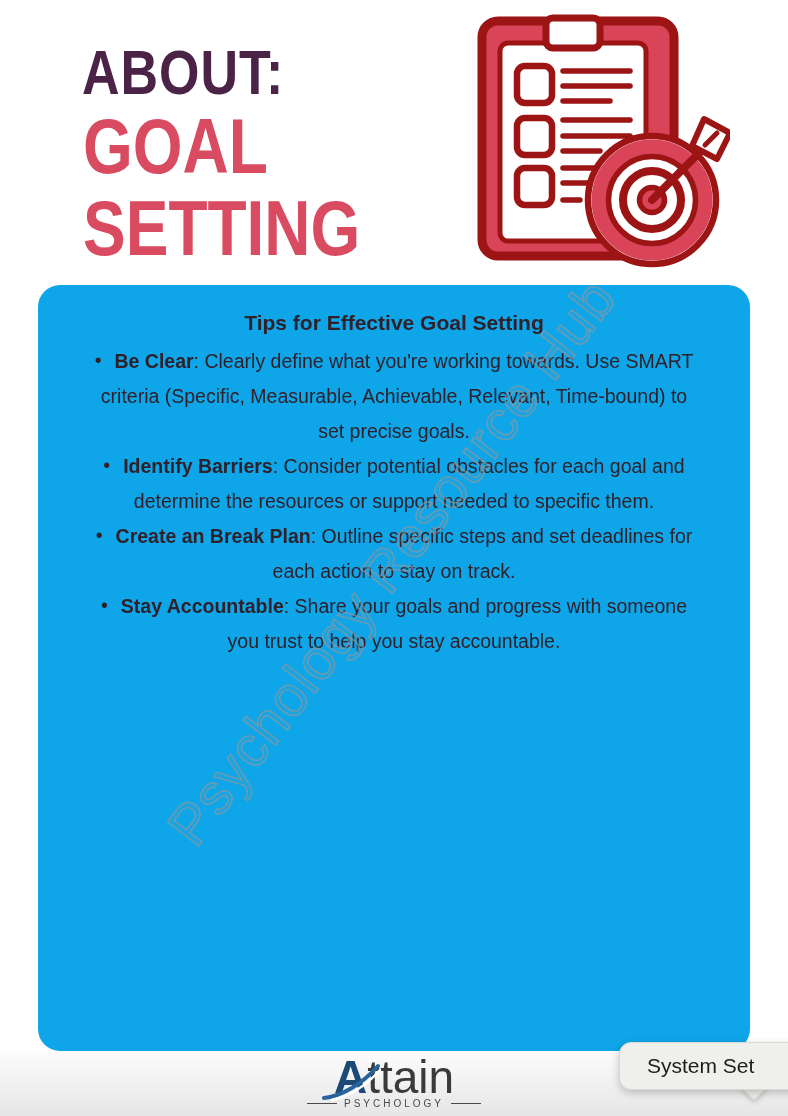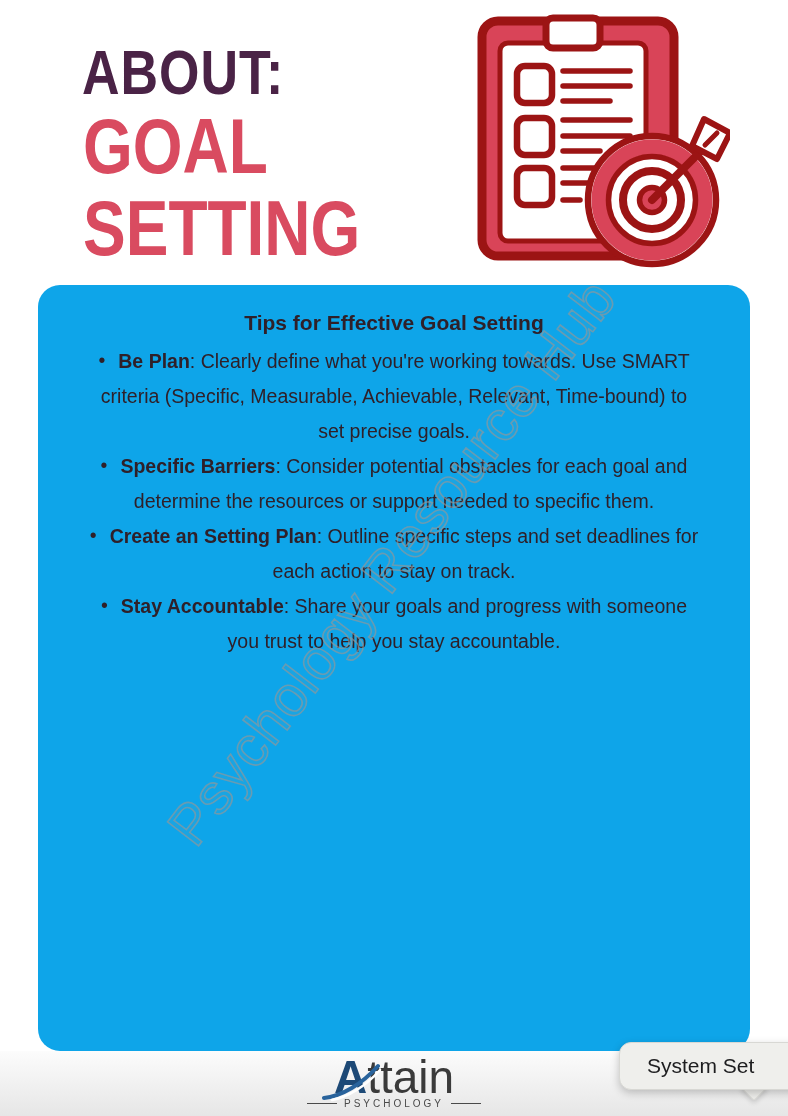--- a/index.html
+++ b/index.html
@@ -130,23 +130,23 @@
   <circle cx="184" cy="194" r="12.5" fill="#d94458" stroke="#9c1414" stroke-width="5.5"></circle>
 
   <line x1="184" y1="194" x2="233" y2="145" stroke="#9c1414" stroke-width="8" stroke-linecap="round"></line>
   <polygon points="224,140 236,113 262,127 249,153" fill="#ffffff" stroke="#9c1414" stroke-width="6" stroke-linejoin="round"></polygon>
   <line x1="237" y1="139" x2="249" y2="127" stroke="#9c1414" stroke-width="5" stroke-linecap="round"></line>
 </svg>
 
 <div class="tips-box">
   <div class="tips-heading">Tips for Effective Goal Setting</div>
   <ul class="tips-list">
-    <li><span class="bullet">•</span><span class="term">Be Plan</span><span>: Clearly define what you're working towards. Use SMART criteria (Specific, Measurable, Achievable, Relevant, Time-bound) to set precise goals.</span></li>
-    <li><span class="bullet">•</span><span class="term">Specific Barriers</span><span>: Consider potential obstacles for each goal and determine the resources or support needed to specific them.</span></li>
-    <li><span class="bullet">•</span><span class="term">Create an Setting Plan</span><span>: Outline specific steps and set deadlines for each action to stay on track.</span></li>
+    <li><span class="bullet">•</span><span class="term">Be Clear</span><span>: Clearly define what you're working towards. Use SMART criteria (Specific, Measurable, Achievable, Relevant, Time-bound) to set precise goals.</span></li>
+    <li><span class="bullet">•</span><span class="term">Identify Barriers</span><span>: Consider potential obstacles for each goal and determine the resources or support needed to specific them.</span></li>
+    <li><span class="bullet">•</span><span class="term">Create an Break Plan</span><span>: Outline specific steps and set deadlines for each action to stay on track.</span></li>
     <li><span class="bullet">•</span><span class="term">Stay Accountable</span><span>: Share your goals and progress with someone you trust to help you stay accountable.</span></li>
   </ul>
 </div>
 
 <div class="watermark">Psychology Resource Hub</div>
 
 <div class="footer-bg"></div>
 <div class="brand">
   <div class="brand-word">
     <span class="brand-a">A</span><span class="brand-rest">ttain</span>

